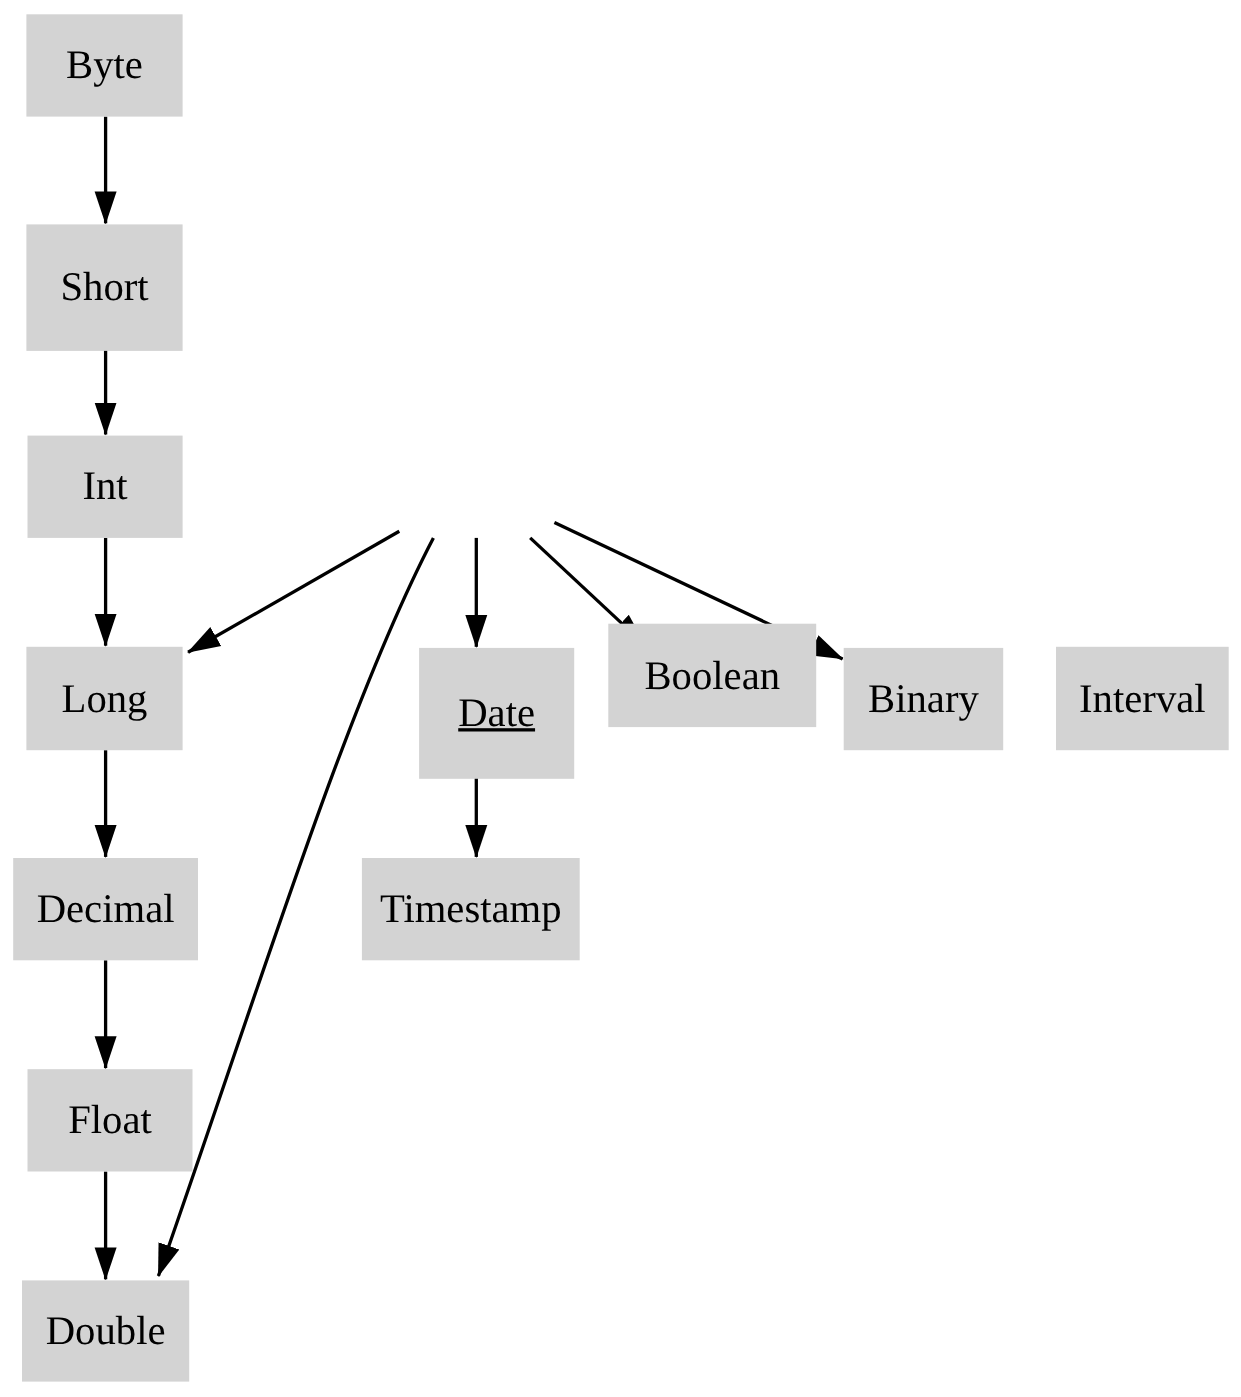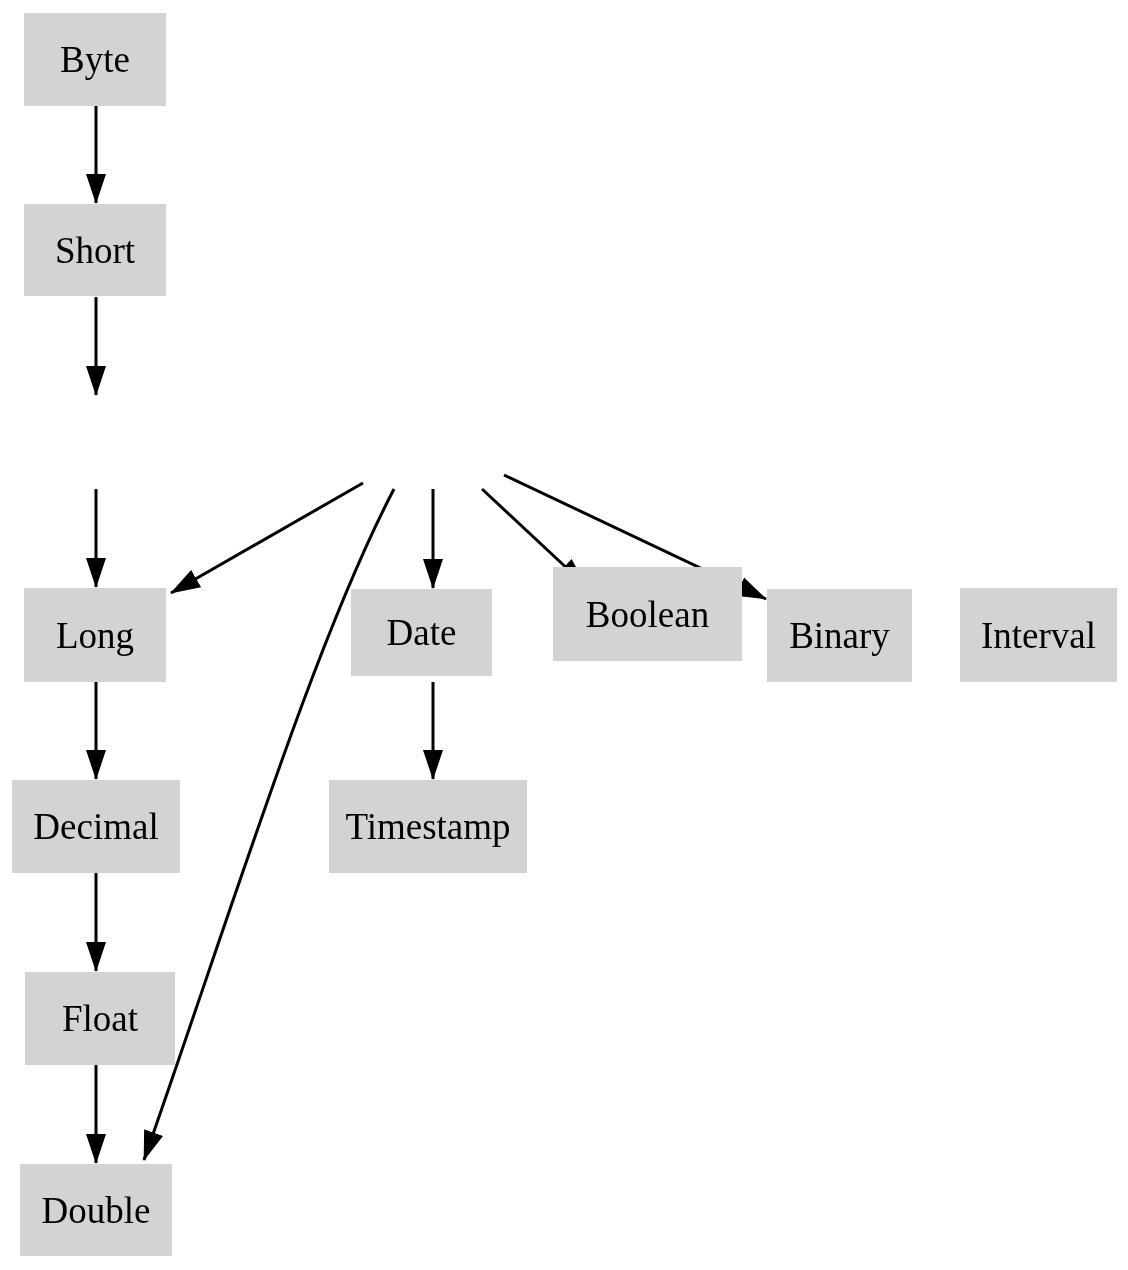--- a/index.html
+++ b/index.html
@@ -25,25 +25,25 @@
     color: #000000;
     font-size: 37px;
     line-height: 1;
     text-align: center;
     white-space: nowrap;
   }
   .edge { stroke: #000000; stroke-width: 3; fill: none; }
 
   
   #n-byte      { left: 24px;  top: 13px;   width: 142px; height: 93px; }
-  #n-short     { left: 24px;  top: 204px;  width: 142px; height: 92px; font-family: Liberation Serif, serif; }
+  #n-short     { left: 24px;  top: 204px;  width: 142px; height: 115px; font-family: Liberation Serif, serif; }
   #n-int       { left: 25px;  top: 396px;  width: 141px; height: 93px; }
   #n-string    { left: 363px; top: 396px;  width: 141px; height: 93px; }
   #n-long      { left: 24px;  top: 588px;  width: 142px; height: 94px; }
-  #n-date      { left: 351px; top: 589px;  width: 141px; height: 87px; }
+  #n-date      { left: 381px; top: 589px;  width: 141px; height: 119px; text-decoration: underline; }
   #n-boolean   { left: 553px; top: 567px;  width: 189px; height: 94px; }
   #n-binary    { left: 767px; top: 589px;  width: 145px; height: 93px; }
   #n-interval  { left: 960px; top: 588px;  width: 157px; height: 94px; }
   #n-decimal   { left: 12px;  top: 780px;  width: 168px; height: 93px; }
   #n-timestamp { left: 329px; top: 780px;  width: 198px; height: 93px; }
   #n-float     { left: 25px;  top: 972px;  width: 150px; height: 93px; }
   #n-double    { left: 20px;  top: 1164px; width: 152px; height: 92px; justify-content: center; }
 </style>
 </head>
 <body>
@@ -70,20 +70,23 @@
     <path class="edge" d="M394,489 C315,640 235,900 144,1160" marker-end="url(#arrowhead)"></path>
     <path class="edge" d="M433,682 L433,779" marker-end="url(#arrowhead)"></path>
   </svg>
 
   <div class="node" id="n-byte">
       <span>Byte</span>
     </div>
   <div class="node" id="n-short">
       <span>Short</span>
     </div>
+  <div class="node" id="n-int">
+      <span>Int</span>
+    </div>
   <div class="node" id="n-long">
       <span>Long</span>
     </div>
   <div class="node" id="n-date">
       <span>Date</span>
     </div>
   <div class="node" id="n-boolean">
       <span>Boolean</span>
     </div>
   <div class="node" id="n-binary">

